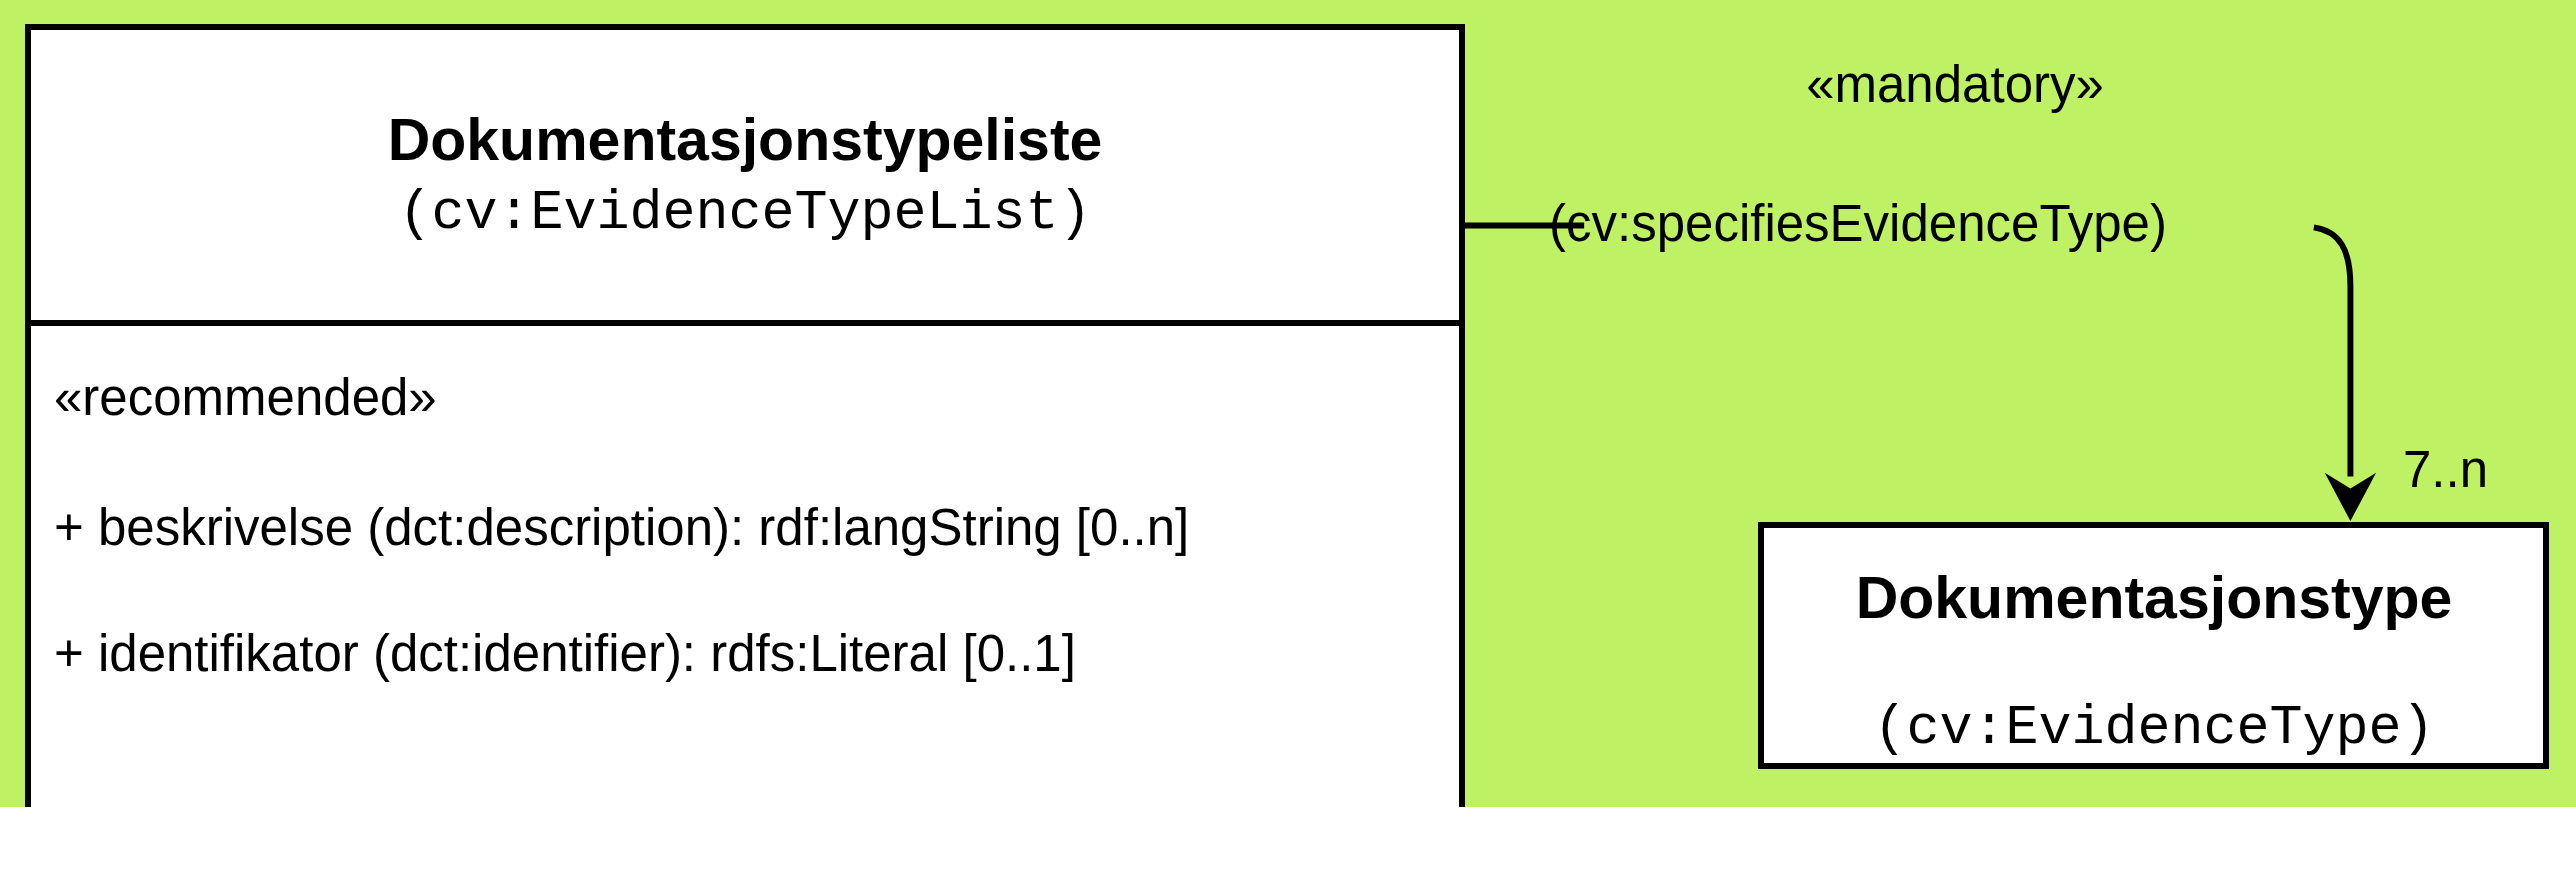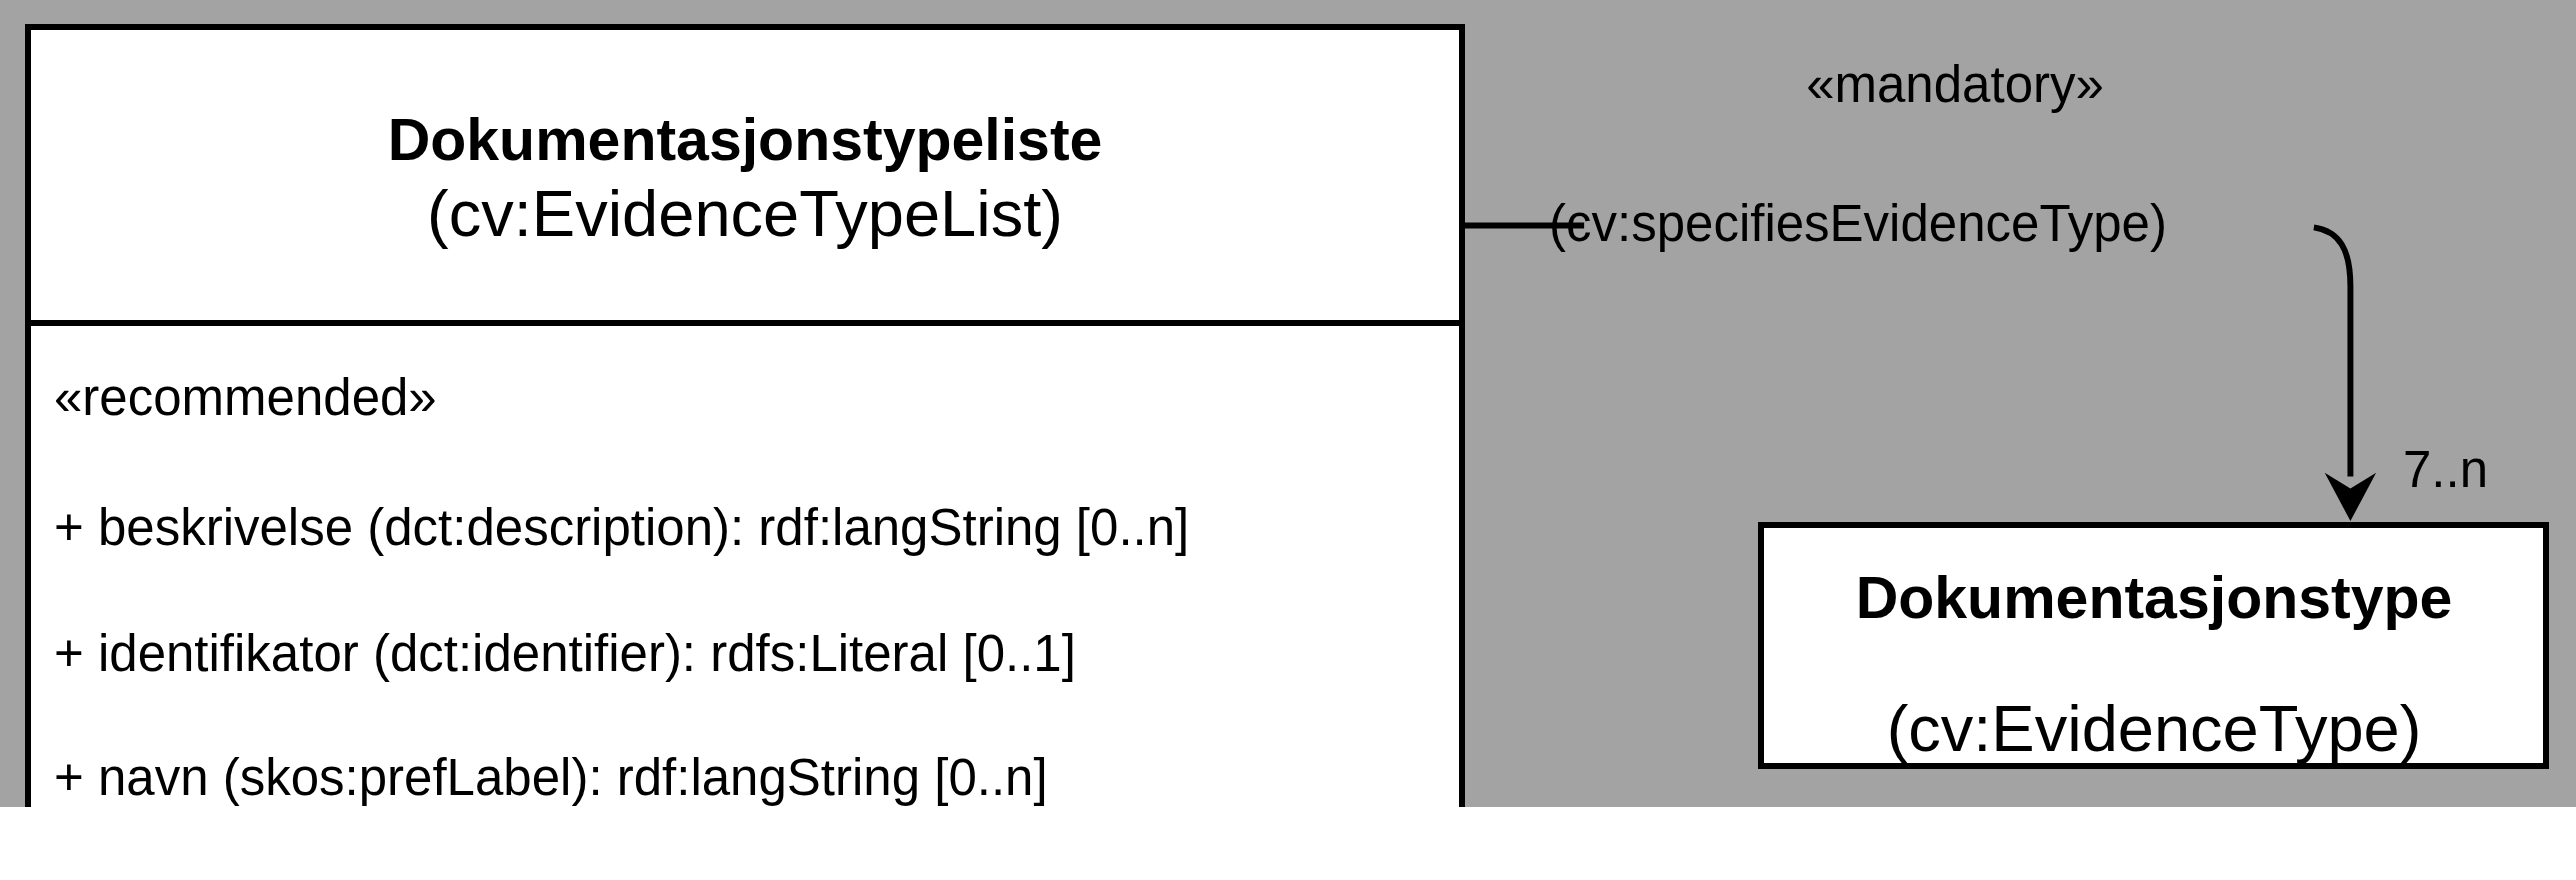--- a/index.html
+++ b/index.html
@@ -1,20 +1,20 @@
 <!DOCTYPE html>
 <html><head>
 <meta charset="utf-8">
 <style>
   html, body { margin: 0; padding: 0; background: #ffffff; }
   .canvas {
     position: relative;
     width: 2576px;
     height: 807px;
-    background: #a3a3a3;
+    background: #bef264;
     font-family: "Liberation Sans", sans-serif;
     color: #000000;
     overflow: hidden;
   }
   .connectors {
     position: absolute;
     left: 0; top: 0;
     width: 2576px; height: 880px;
   }
   .box {
@@ -27,21 +27,21 @@
   .tgt-box   { left: 1758px; top: 522px; width: 791px;  height: 247px; }
   .divider   { position: absolute; left: 25px; top: 320px; width: 1440px; height: 6px; background: #000000; }
   .txt {
     position: absolute;
     white-space: nowrap;
     line-height: 1;
   }
   .center  { transform: translate(-50%, -50%); }
   .vcenter { transform: translateY(-50%); }
   .title   { font-size: 59px; font-weight: bold; }
-  .sub     { font-size: 65px; }
+  .sub     { font-size: 55px; font-family: Liberation Mono, monospace; }
   .body-t  { font-size: 51px; }
   .italic  { }
 
   
   .src-title    { left: 745px;  top: 140px; }
   .src-sub      { left: 745px;  top: 213px; }
   .src-stereo   { left: 54px;   top: 397px; }
   .src-attr-0   { left: 54px;   top: 527px; }
   .src-attr-1   { left: 54px;   top: 653px; }
   .src-attr-2   { left: 54px;   top: 777px; }
@@ -65,21 +65,20 @@
 
   <div class="box src-box"></div>
   <div class="divider"></div>
 
   <div class="txt title center src-title">Dokumentasjonstypeliste</div>
   <div class="txt sub center src-sub">(cv:EvidenceTypeList)</div>
 
   <div class="txt body-t italic vcenter src-stereo">«recommended»</div>
   <div class="txt body-t vcenter src-attr-0">+ beskrivelse (dct:description): rdf:langString [0..n]</div>
   <div class="txt body-t vcenter src-attr-1">+ identifikator (dct:identifier): rdfs:Literal [0..1]</div>
-  <div class="txt body-t vcenter src-attr-2">+ navn (skos:prefLabel): rdf:langString [0..n]</div>
 
   <div class="txt body-t italic center asc-stereo">«mandatory»</div>
   <div class="txt body-t center asc-uri">(cv:specifiesEvidenceType)</div>
   <div class="txt body-t vcenter asc-mult">7..n</div>
 
   <div class="box tgt-box"></div>
   <div class="txt title center tgt-title">Dokumentasjonstype</div>
   <div class="txt sub center tgt-sub">(cv:EvidenceType)</div>
 
 </div>

